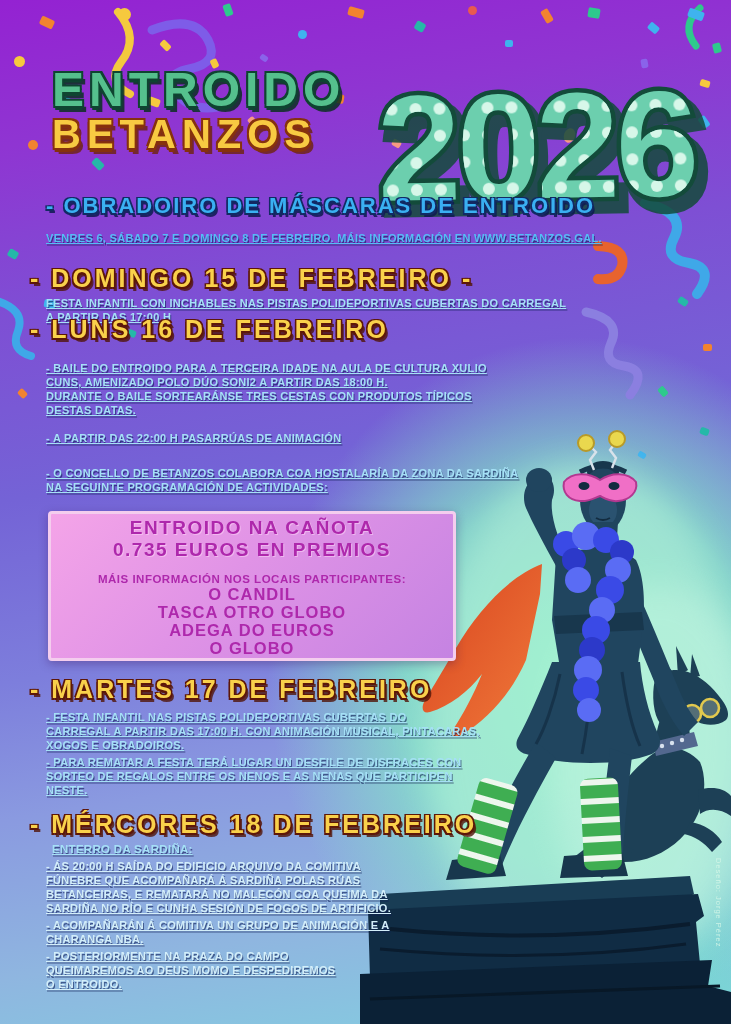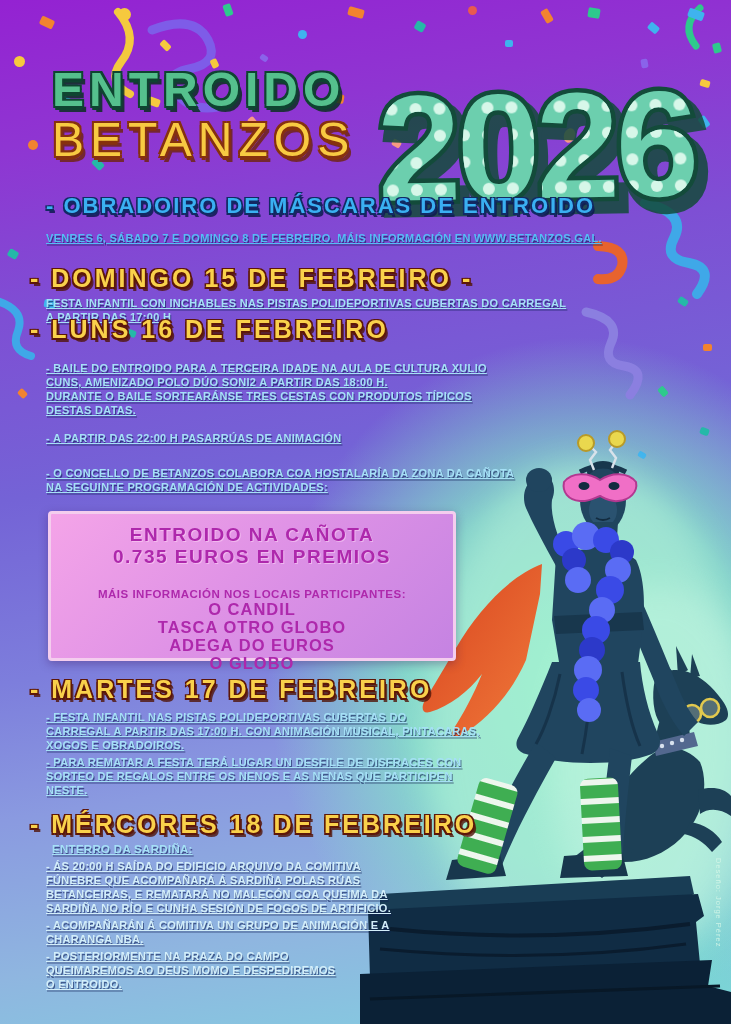--- a/index.html
+++ b/index.html
@@ -12,21 +12,21 @@
       linear-gradient(171deg,#9422d2 0%,#8f35d2 13%,#7e4fd4 28%,#7463d6 44%,#7d7edc 60%,#8a9ae0 72%,#8fb6e0 86%,#82cfe0 100%);
   }
   .abs{position:absolute;}
   .pre{white-space:pre-line;}
   
   .t-entroido{
     left:52px;top:62px;font-size:48px;font-weight:bold;letter-spacing:5px;color:#55c08d;
     text-shadow:-2px -2px 0 #0f4431,2px -2px 0 #0f4431,-2px 2px 0 #0f4431,2px 2px 0 #0f4431,0 4px 0 #0f4431,4px 6px 0 rgba(12,48,34,.85);
   }
   .t-betanzos{
-    left:52px;top:112px;font-size:48px;font-weight:normal;letter-spacing:6px;color:#f8ca42;
+    left:52px;top:112px;font-size:40px;font-weight:bold;letter-spacing:6px;color:#f8ca42;
     text-shadow:-2px -2px 0 #86310e,2px -2px 0 #86310e,-2px 2px 0 #86310e,2px 2px 0 #86310e,0 4px 0 #86310e,4px 6px 0 rgba(110,35,10,.8);
   }
   .year-svg{left:356px;top:40px;transform:rotate(-1deg);}
   
   .h-cyan{
     font-size:22px;font-weight:bold;letter-spacing:2px;color:#3ab0f2;
     text-shadow:-1.5px -1.5px 0 #122a63,1.5px -1.5px 0 #122a63,-1.5px 1.5px 0 #122a63,1.5px 1.5px 0 #122a63,2.5px 3.5px 0 rgba(14,26,80,.85);
     margin-left:16px;
   }
   .h-yellow{
@@ -40,24 +40,24 @@
   }
   .body-blue{color:#55bdf5;}
   .body-light{color:#d3eef9;}
   .u{text-decoration:underline;font-size:11.5px;}
   
   .canota-box{
     left:48px;top:511px;width:408px;height:150px;box-sizing:border-box;
     border:3px solid #f4cdee;border-radius:4px;text-align:center;
     background:linear-gradient(135deg,#f4a4e8 0%,#e093e6 45%,#c583e2 100%);
     box-shadow:0 3px 10px rgba(60,20,90,.35);
-    color:#ae28ac;padding-top:10px;
+    color:#ae28ac;padding-top:3px;
   }
   .canota-box .big{font-size:19px;font-weight:bold;letter-spacing:1.5px;line-height:1.15;text-shadow:1px 1px 0 rgba(255,220,250,.5);}
-  .canota-box .small{font-size:11.5px;font-weight:bold;letter-spacing:.5px;margin-top:20px;}
+  .canota-box .small{font-size:11.5px;font-weight:bold;letter-spacing:.5px;margin-top:12px;}
   .canota-box .venue{font-size:16.5px;font-weight:bold;letter-spacing:1px;line-height:1.1;}
   
   .credit{
     left:714px;top:858px;writing-mode:vertical-rl;font-size:7.5px;letter-spacing:1px;
     color:rgba(215,248,233,.85);
   }
   .confetti{border-radius:2px;}
   .confetti.round{border-radius:50%;}
 </style>
 </head>
@@ -246,21 +246,21 @@
   <div class="abs h-yellow" style="left:30px;top:264px">- DOMINGO 15 DE FEBREIRO -</div>
   <div class="abs body-txt pre" style="left:46px;top:297px">FESTA INFANTIL CON INCHABLES NAS PISTAS POLIDEPORTIVAS CUBERTAS DO CARREGAL
 A PARTIR DAS 17:00 H</div>
 
   <div class="abs h-yellow" style="left:30px;top:315px">- LUNS 16 DE FEBREIRO</div>
   <div class="abs body-txt pre" style="left:46px;top:362px">- BAILE DO ENTROIDO PARA A TERCEIRA IDADE NA AULA DE CULTURA XULIO
 CUNS, AMENIZADO POLO DÚO SONI2 A PARTIR DAS 18:00 H.
 DURANTE O BAILE SORTEARÁNSE TRES CESTAS CON PRODUTOS TÍPICOS
 DESTAS DATAS.</div>
   <div class="abs body-txt pre" style="left:46px;top:432px">- A PARTIR DAS 22:00 H PASARRÚAS DE ANIMACIÓN</div>
-  <div class="abs body-txt pre" style="left:46px;top:467px">- O CONCELLO DE BETANZOS COLABORA COA HOSTALARÍA DA ZONA DA CAÑOTA
+  <div class="abs body-txt pre" style="left:46px;top:467px">- O CONCELLO DE BETANZOS COLABORA COA HOSTALARÍA DA ZONA DA SARDIÑA
 NA SEGUINTE PROGRAMACIÓN DE ACTIVIDADES:</div>
 
   <div class="abs canota-box">
     <div class="big">ENTROIDO NA CAÑOTA</div>
     <div class="big">0.735 EUROS EN PREMIOS</div>
     <div class="small">MÁIS INFORMACIÓN NOS LOCAIS PARTICIPANTES:</div>
     <div class="venue">O CANDIL</div>
     <div class="venue">TASCA OTRO GLOBO</div>
     <div class="venue">ADEGA DO EUROS</div>
     <div class="venue">O GLOBO</div>

